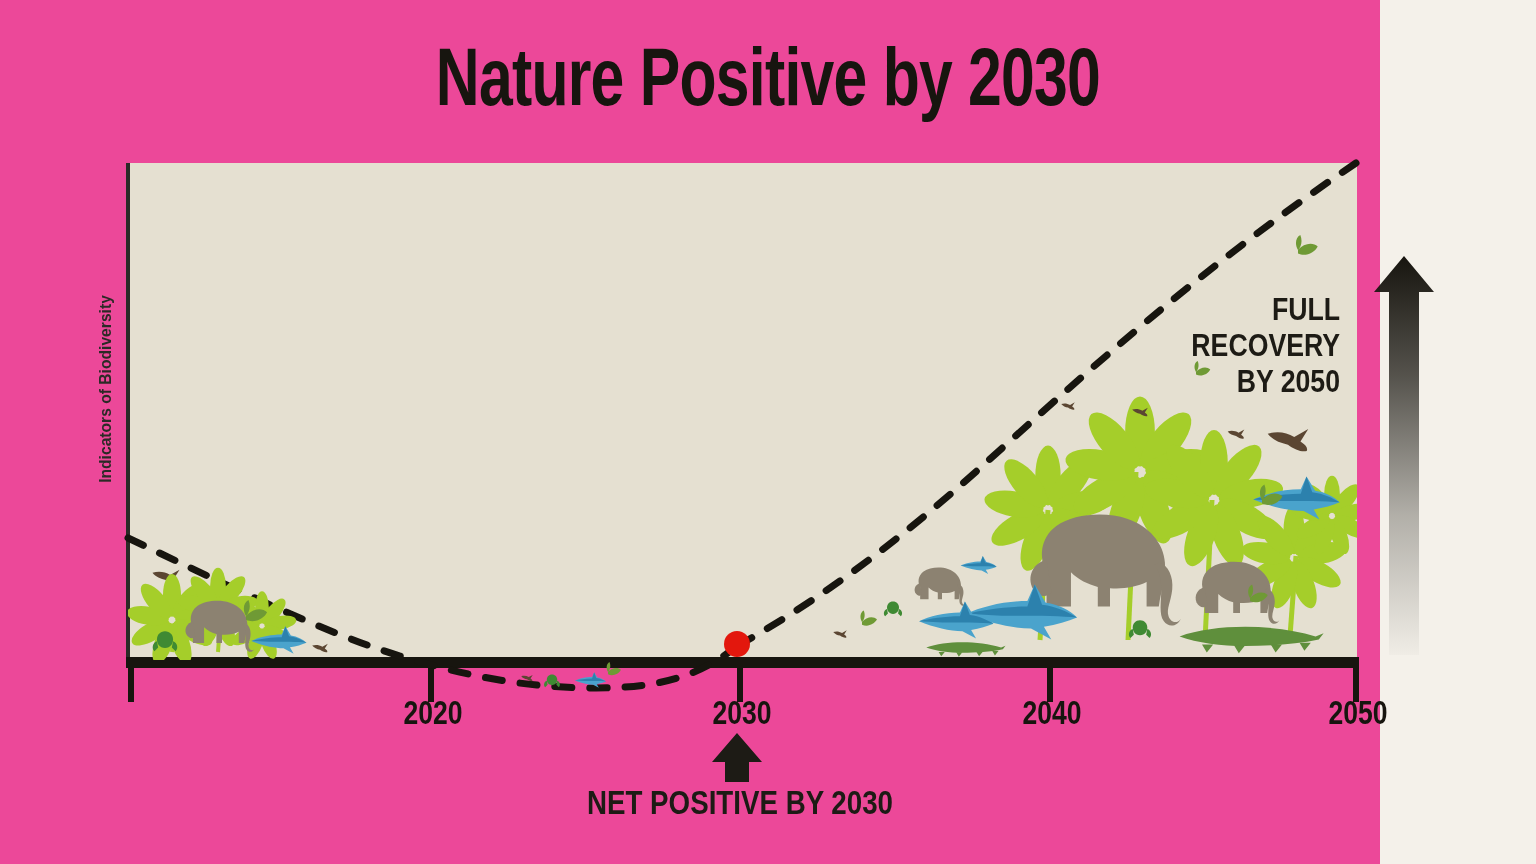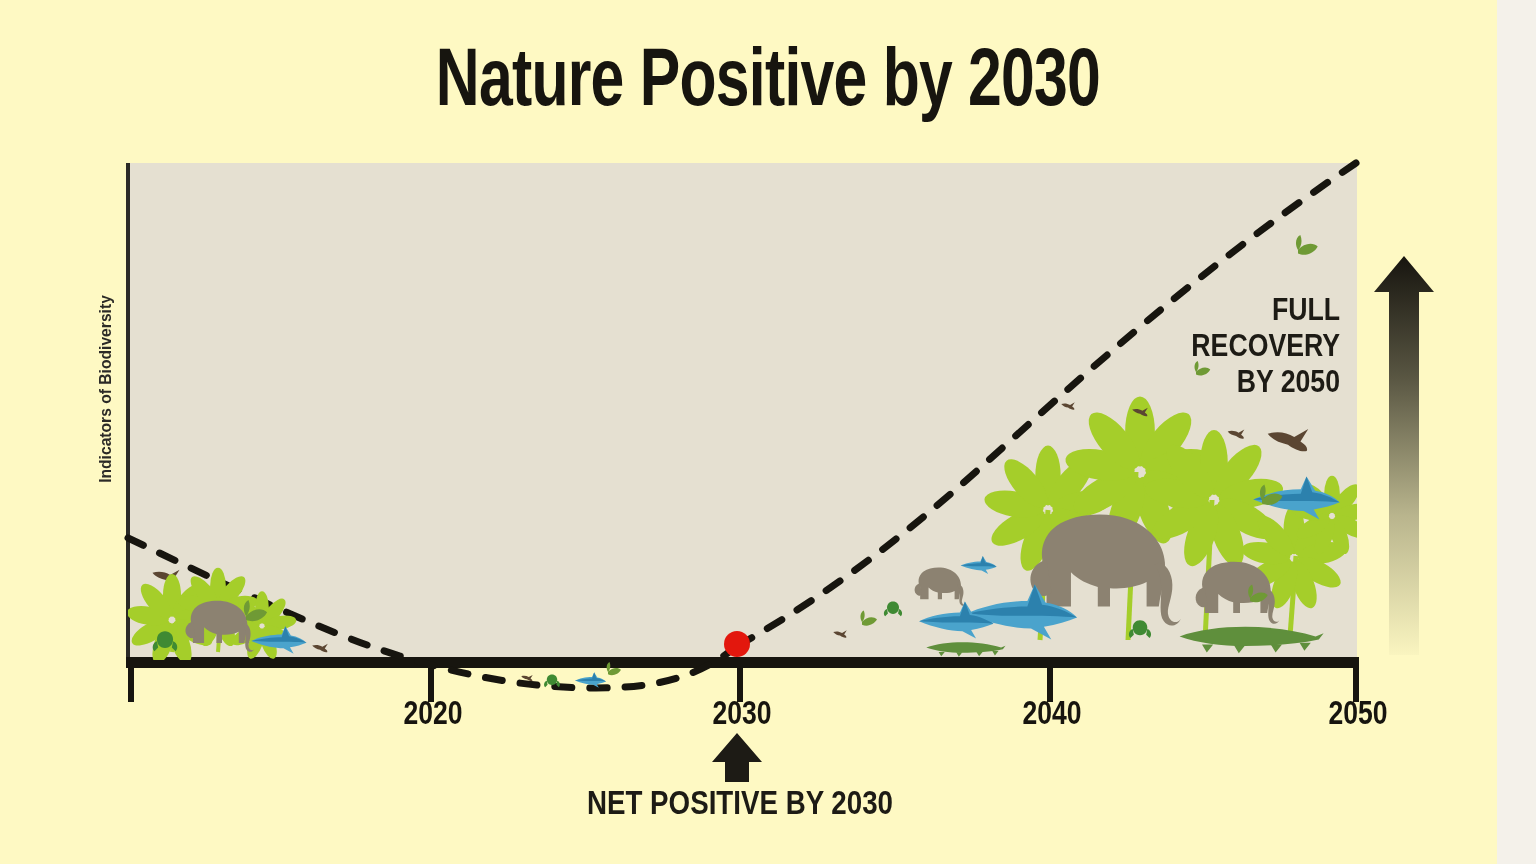--- a/index.html
+++ b/index.html
@@ -2,21 +2,21 @@
 <html><head>
 <meta charset="utf-8">
 <style>
   * { margin:0; padding:0; box-sizing:border-box; }
   html, body {
     width:1536px; height:864px;
     background:#f4f1ea;
     font-family:"Liberation Sans", sans-serif;
     overflow:hidden;
   }
-  #stage { position:relative; width:1497px; height:864px; background:#fef9c3; }
+  #stage { position:relative; width:1380px; height:864px; background:#ec4899; }
 
   
   .title {
     position:absolute; left:0; top:34px; width:1536px;
     text-align:center;
     font-family:"Liberation Sans", sans-serif;
     font-weight:bold;
     font-size:82px;
     line-height:86px;
     letter-spacing:-1px;

